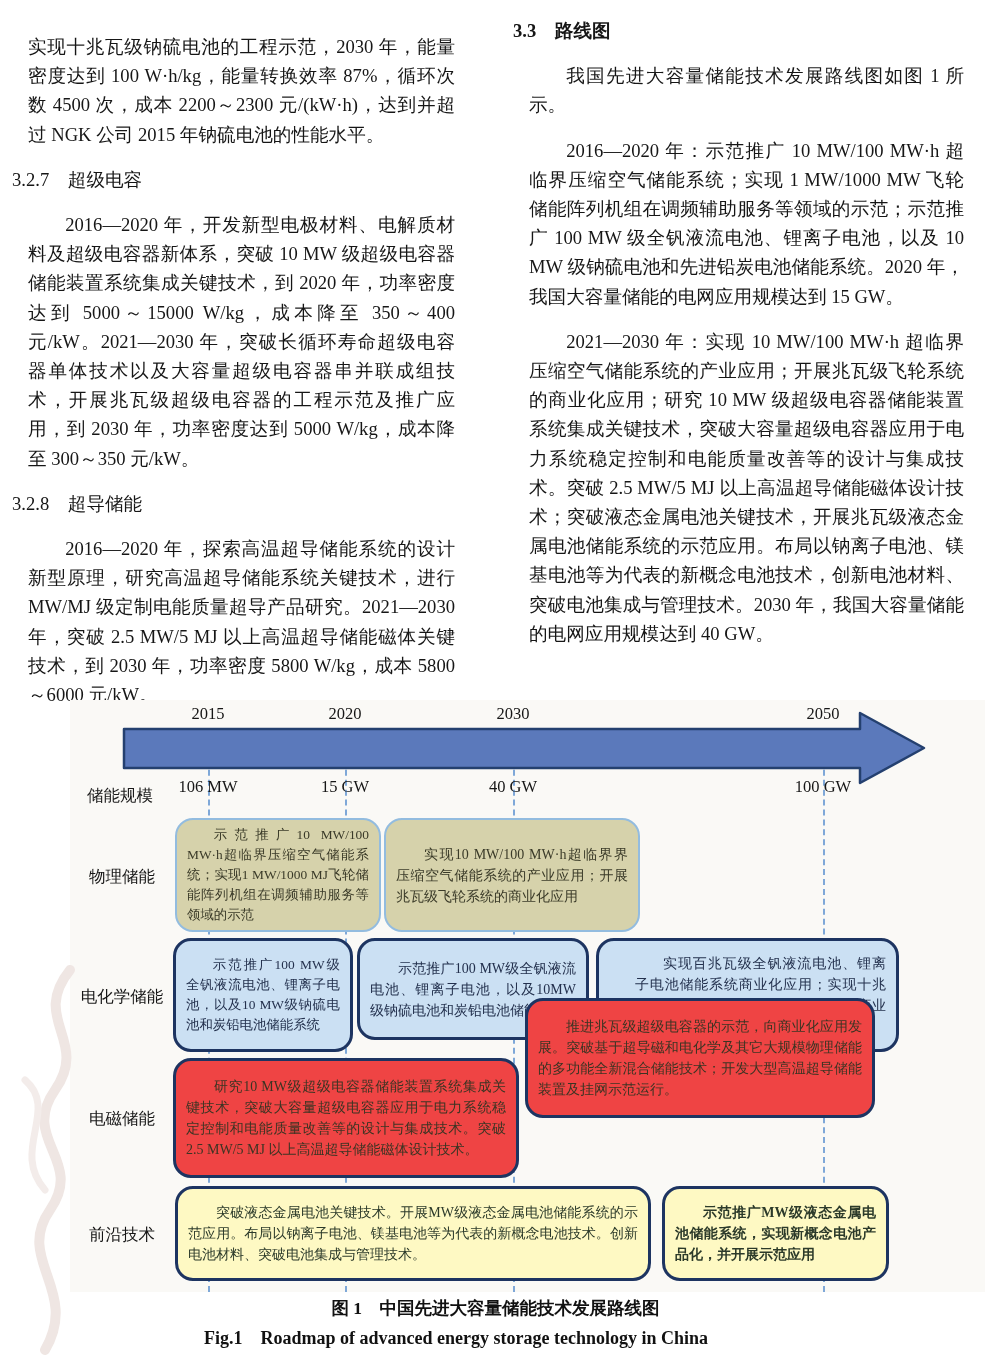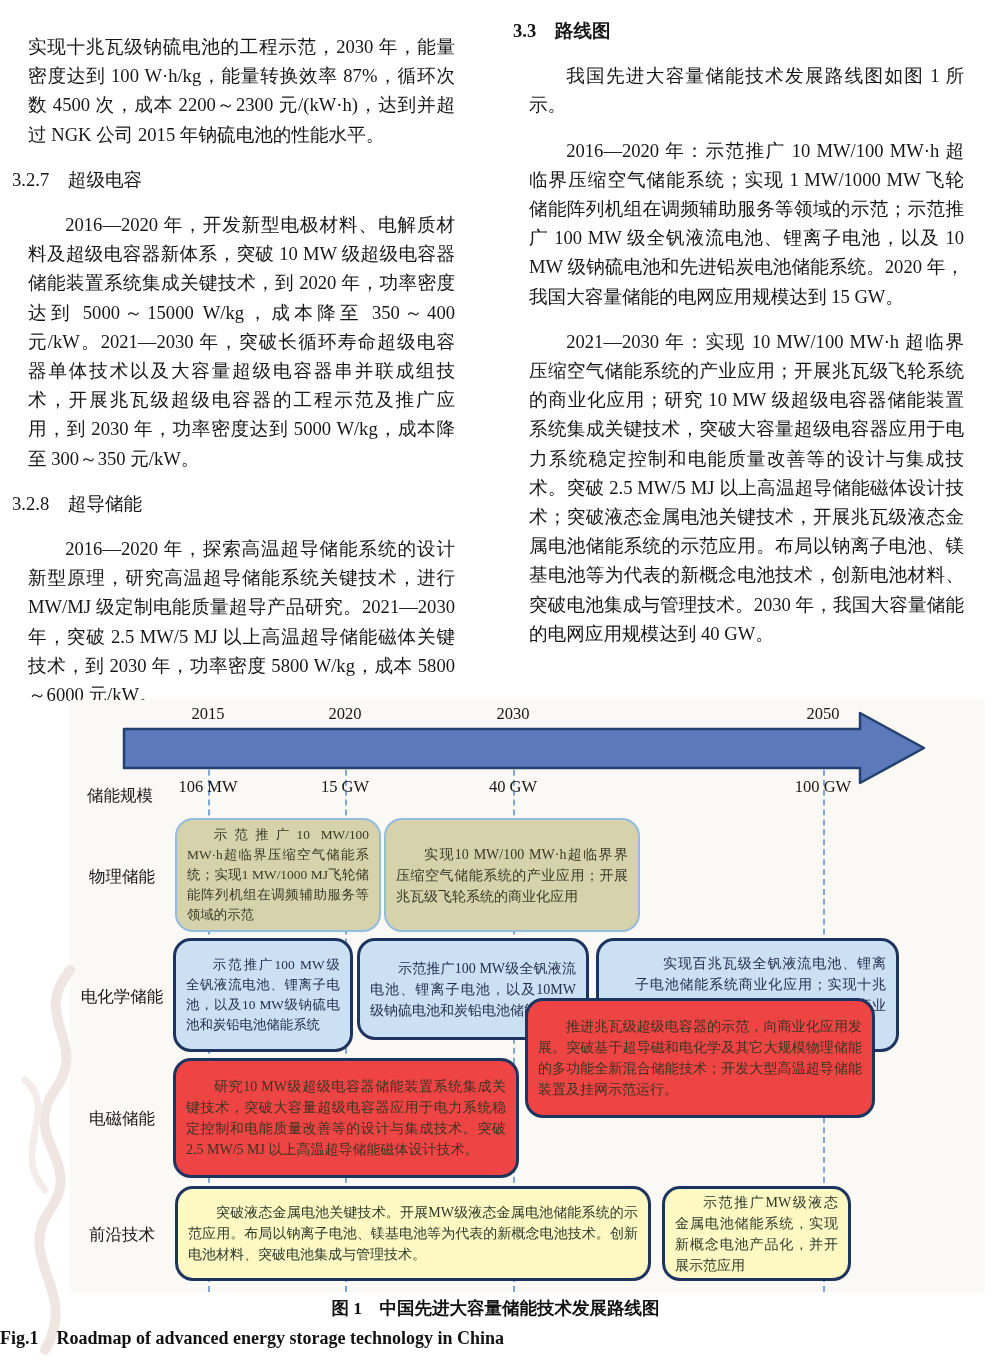--- a/index.html
+++ b/index.html
@@ -40,21 +40,21 @@
     font-size:14px;line-height:1.5;
     color:#23304d;
   }
   .rbox span{display:block;text-indent:2em;text-align:justify;width:100%;}
   .style-phys{background:#d6d2ab;border:2px solid #93bcdf;color:#3a3a28;}
   .style-chem{background:#cbe0f3;border:3px solid #1d3461;}
   .style-mag {background:#ef4444;border:3px solid #1d3461;color:#3c3423;}
   .style-front{background:#fef9c3;border:3px solid #1d3461;color:#2c3a2a;}
   .caption-zh{position:absolute;top:1296px;left:0;width:991px;text-align:center;
     font-size:17.5px;font-weight:bold;color:#111;z-index:3;}
-  .caption-en{position:absolute;top:1326px;left:0;width:912px;
+  .caption-en{position:absolute;top:1326px;left:0;width:912px;text-align:center;
     font-size:18px;font-weight:bold;color:#111;z-index:3;}
   .watermark{position:absolute;z-index:0;pointer-events:none;}
 </style>
 </head>
 <body>
 
 <div class="page">
 
   <div class="col col-left">
     <p>实现十兆瓦级钠硫电池的工程示范，2030 年，能量密度达到 100 W·h/kg，能量转换效率 87%，循环次数 4500 次，成本 2200～2300 元/(kW·h)，达到并超过 NGK 公司 2015 年钠硫电池的性能水平。</p>
@@ -123,20 +123,20 @@
   <div class="rbox style-mag" style="left:173px;top:1058px;width:346px;height:120px;">
     <span>研究10 MW级超级电容器储能装置系统集成关键技术，突破大容量超级电容器应用于电力系统稳定控制和电能质量改善等的设计与集成技术。突破2.5 MW/5 MJ 以上高温超导储能磁体设计技术。</span>
     </div>
   <div class="rbox style-mag" style="left:525px;top:998px;width:350px;height:120px;">
     <span>推进兆瓦级超级电容器的示范，向商业化应用发展。突破基于超导磁和电化学及其它大规模物理储能的多功能全新混合储能技术；开发大型高温超导储能装置及挂网示范运行。</span>
     </div>
 
   <div class="rbox style-front" style="left:175px;top:1186px;width:476px;height:95px;">
     <span>突破液态金属电池关键技术。开展MW级液态金属电池储能系统的示范应用。布局以钠离子电池、镁基电池等为代表的新概念电池技术。创新电池材料、突破电池集成与管理技术。</span>
     </div>
-  <div class="rbox style-front" style="left:662px;top:1186px;width:189px;height:95px;">
+  <div class="rbox style-front" style="left:662px;top:1186px;width:227px;height:95px;font-weight:bold;">
     <span>示范推广MW级液态金属电池储能系统，实现新概念电池产品化，并开展示范应用</span>
     </div>
 
   <div class="caption-zh">图 1　中国先进大容量储能技术发展路线图</div>
   <div class="caption-en">Fig.1　Roadmap of advanced energy storage technology in China</div>
 
 </div>
 
 </body></html>

